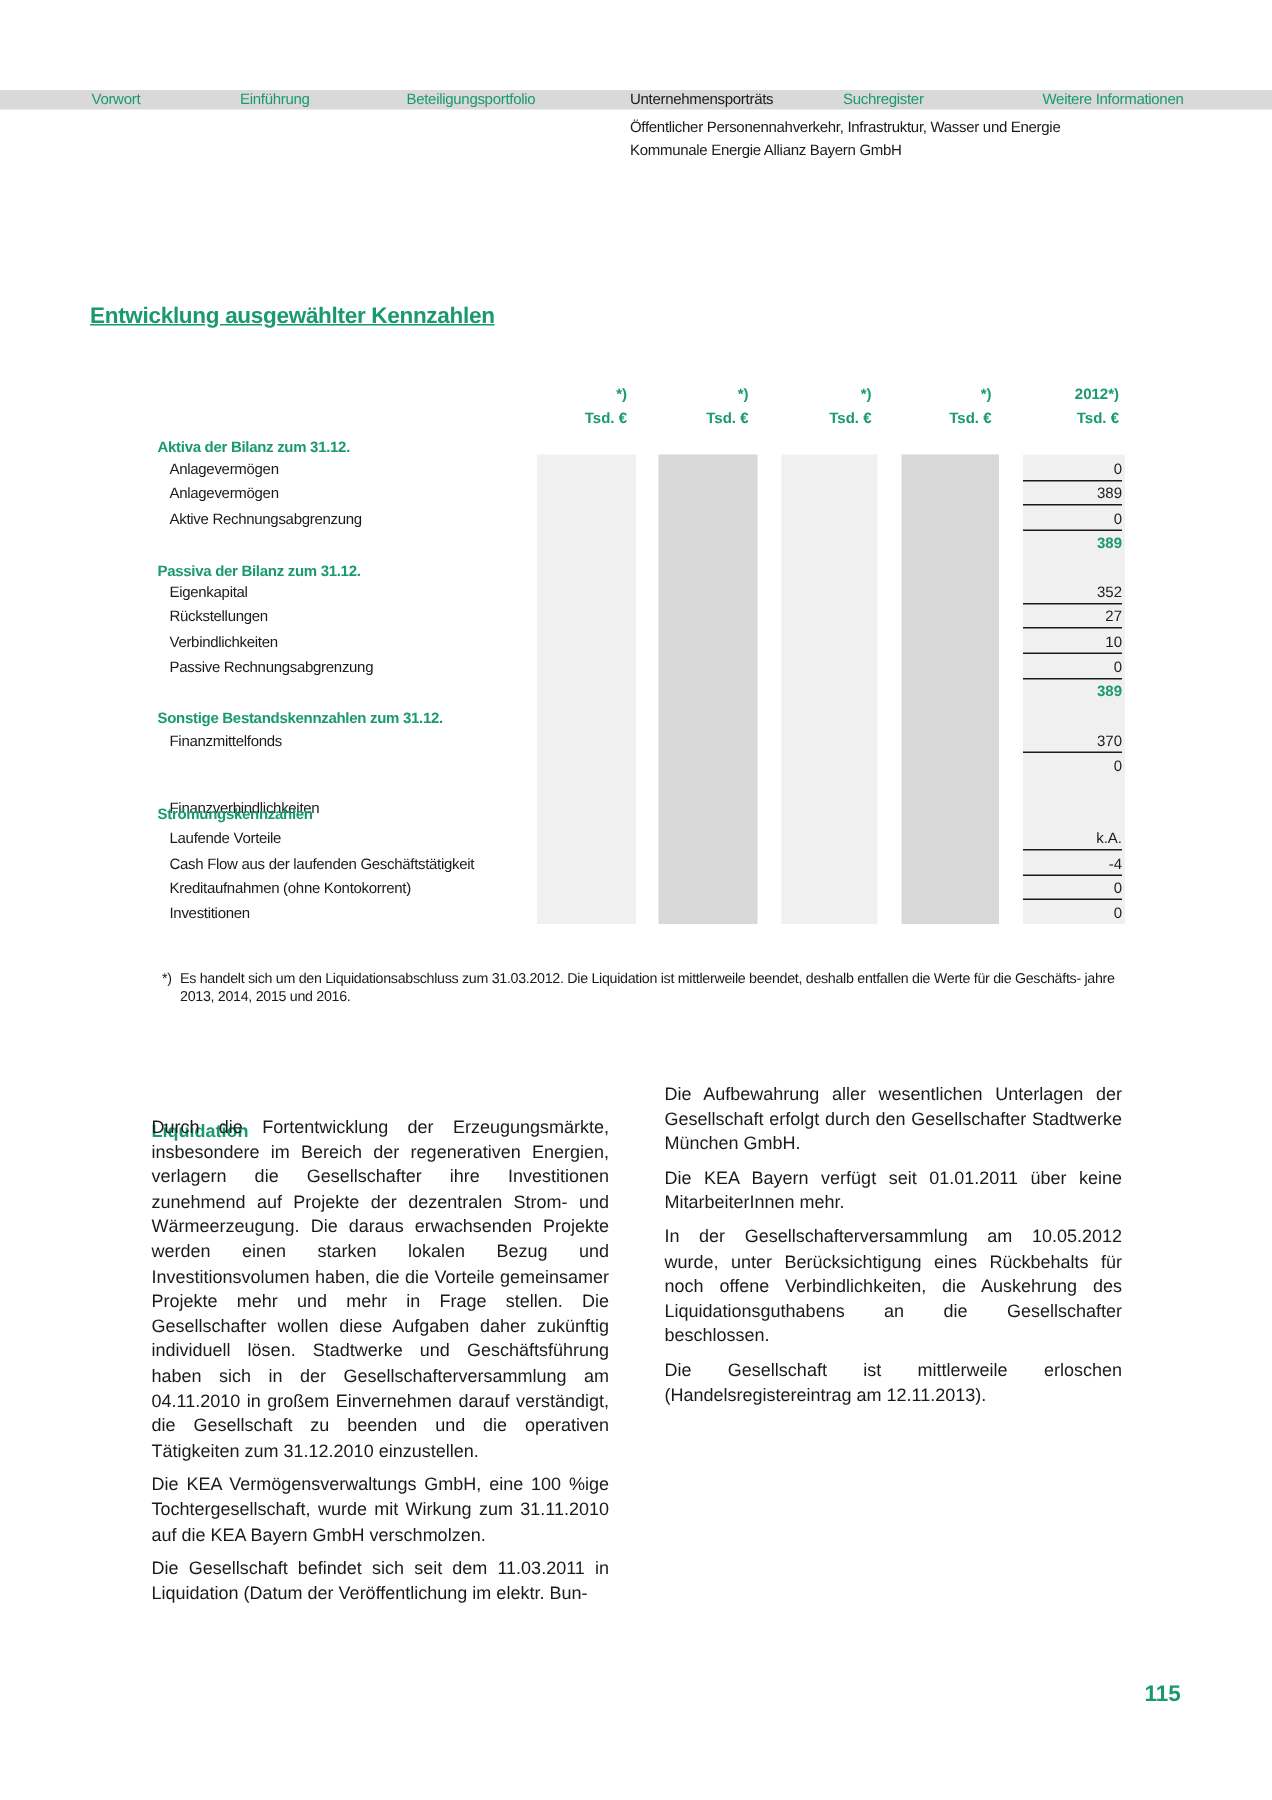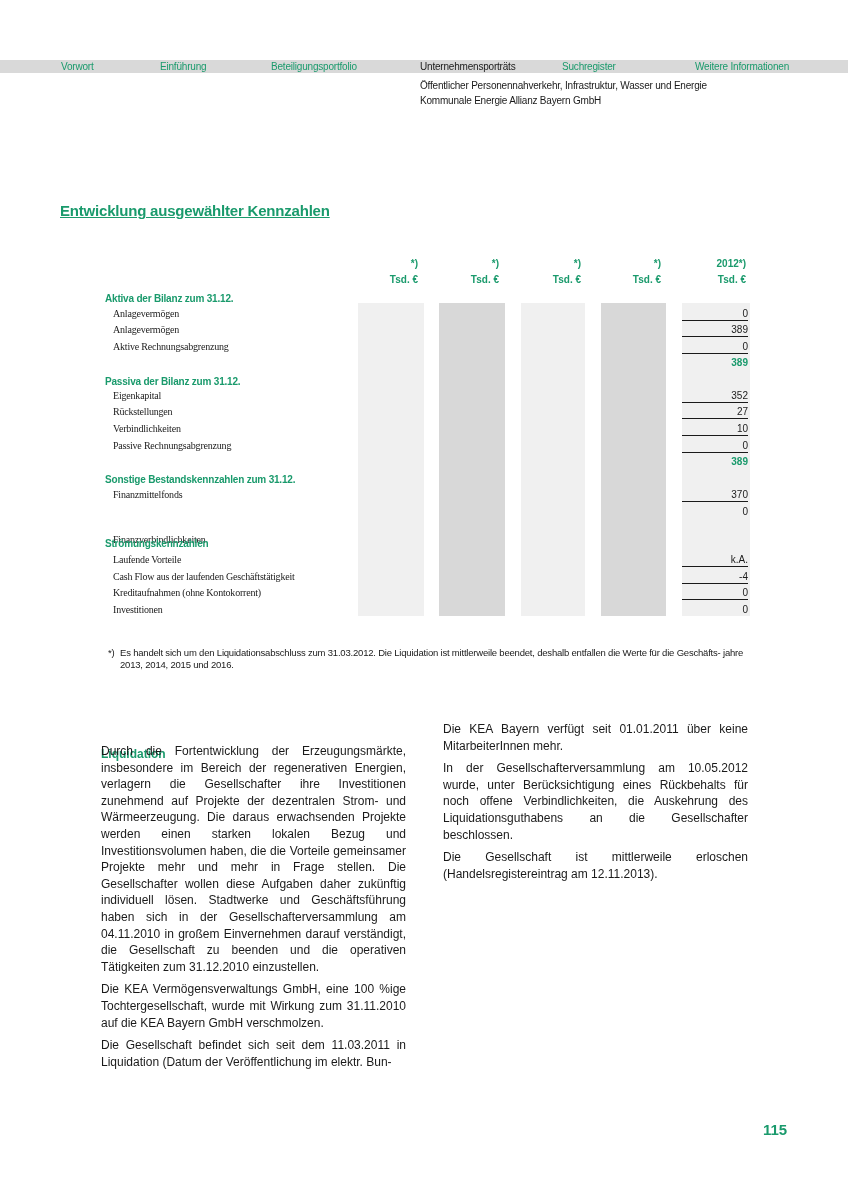--- a/index.html
+++ b/index.html
@@ -15,21 +15,21 @@
   .title { position: absolute; left: 60px; top: 202px; font-size: 15px; font-weight: bold; color: #1a9a6c; white-space: nowrap; letter-spacing: -0.2px; text-decoration: underline; }
 
   .col-bg { position: absolute; top: 303px; height: 313px; }
   .col-light { background: #f0f0f0; }
   .col-dark { background: #d8d8d8; }
 
   .col-head { position: absolute; font-size: 10px; font-weight: bold; color: #1a9a6c; text-align: right; white-space: nowrap; }
 
   .row-label { position: absolute; font-size: 10px; white-space: nowrap; letter-spacing: -0.2px; color: #1a1a1a; }
   .row-label.section { left: 105px; font-weight: bold; color: #1a9a6c; }
-  .row-label.item { left: 113px; font-family: Liberation Serif, serif; }
+  .row-label.item { left: 113px; }
 
   .val { position: absolute; left: 682px; width: 66px; font-size: 10px; text-align: right; color: #1a1a1a; height: 13px; line-height: 13px; }
   .val.total { color: #1a9a6c; font-weight: bold; }
   .val.ul { border-bottom: 1.5px solid #1a1a1a; }
 
   .footnote { position: absolute; left: 108px; top: 647px; width: 645px; font-size: 9.5px; line-height: 12px; color: #1a1a1a; letter-spacing: -0.2px; }
   .fn-mark { position: absolute; left: 0; top: 0; }
   .fn-text { display: block; padding-left: 12px; }
 
   .section-head { position: absolute; left: 101px; top: 747px; font-size: 12px; font-weight: bold; color: #1a9a6c; }
@@ -114,18 +114,19 @@
 
 <h2 class="section-head" style="margin:0">Liquidation</h2>
 
 <div class="col-text" style="left:101px;top:743px">
   <p>Durch die Fortentwicklung der Erzeugungsmärkte, insbesondere im Bereich der regenerativen Energien, verlagern die Gesellschafter ihre Investitionen zunehmend auf Projekte der dezentralen Strom- und Wärmeerzeugung. Die daraus erwachsenden Projekte werden einen starken lokalen Bezug und Investitionsvolumen haben, die die Vorteile gemeinsamer Projekte mehr und mehr in Frage stellen. Die Gesellschafter wollen diese Aufgaben daher zukünftig individuell lösen. Stadtwerke und Geschäftsführung haben sich in der Gesellschafterversammlung am 04.11.2010 in großem Einvernehmen darauf verständigt, die Gesellschaft zu beenden und die operativen Tätigkeiten zum 31.12.2010 einzustellen.</p>
   <p>Die KEA Vermögensverwaltungs GmbH, eine 100 %ige Tochtergesellschaft, wurde mit Wirkung zum 31.11.2010 auf die KEA Bayern GmbH verschmolzen.</p>
   <p>Die Gesellschaft befindet sich seit dem 11.03.2011 in Liquidation (Datum der Veröffentlichung im elektr. Bun-</p>
 </div>
 
 <div class="col-text" style="left:443px;top:721px">
+  <p>Die Aufbewahrung aller wesentlichen Unterlagen der Gesellschaft erfolgt durch den Gesellschafter Stadtwerke München GmbH.</p>
   <p>Die KEA Bayern verfügt seit 01.01.2011 über keine MitarbeiterInnen mehr.</p>
   <p>In der Gesellschafterversammlung am 10.05.2012 wurde, unter Berücksichtigung eines Rückbehalts für noch offene Verbindlichkeiten, die Auskehrung des Liquidationsguthabens an die Gesellschafter beschlossen.</p>
   <p>Die Gesellschaft ist mittlerweile erloschen (Handelsregistereintrag am 12.11.2013).</p>
 </div>
 
 <div class="page-num">115</div>
 
 </body></html>

